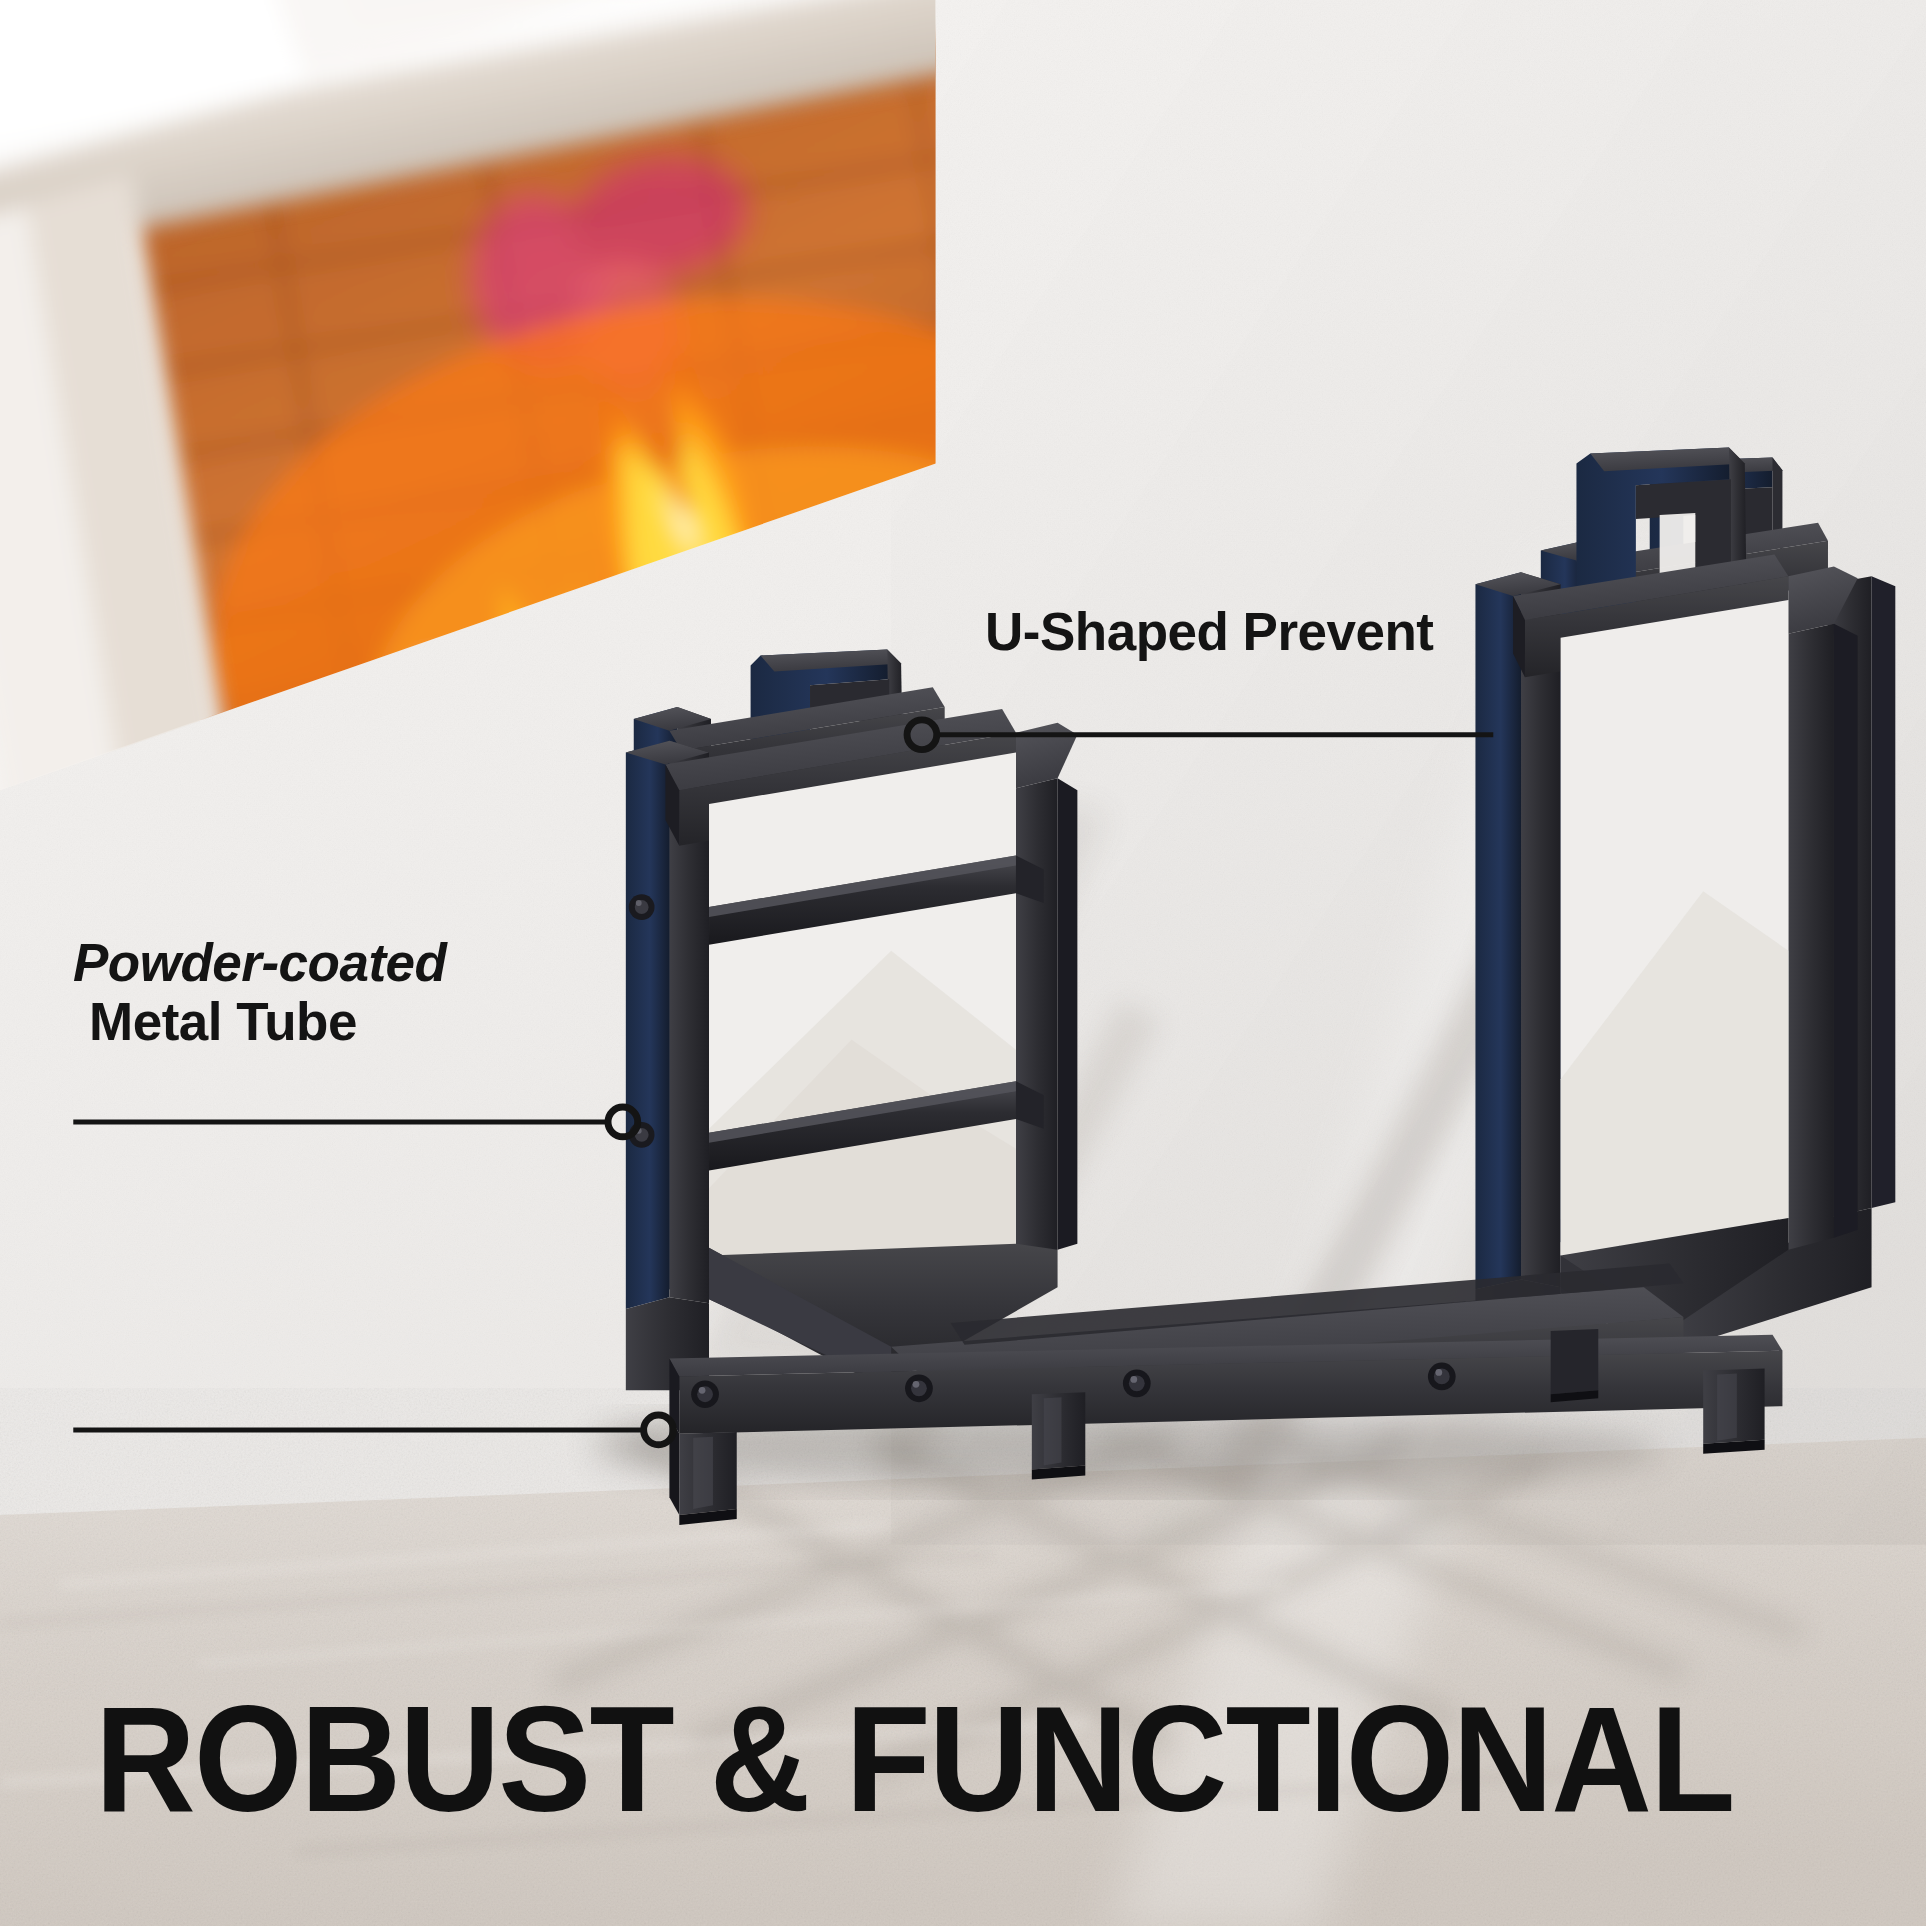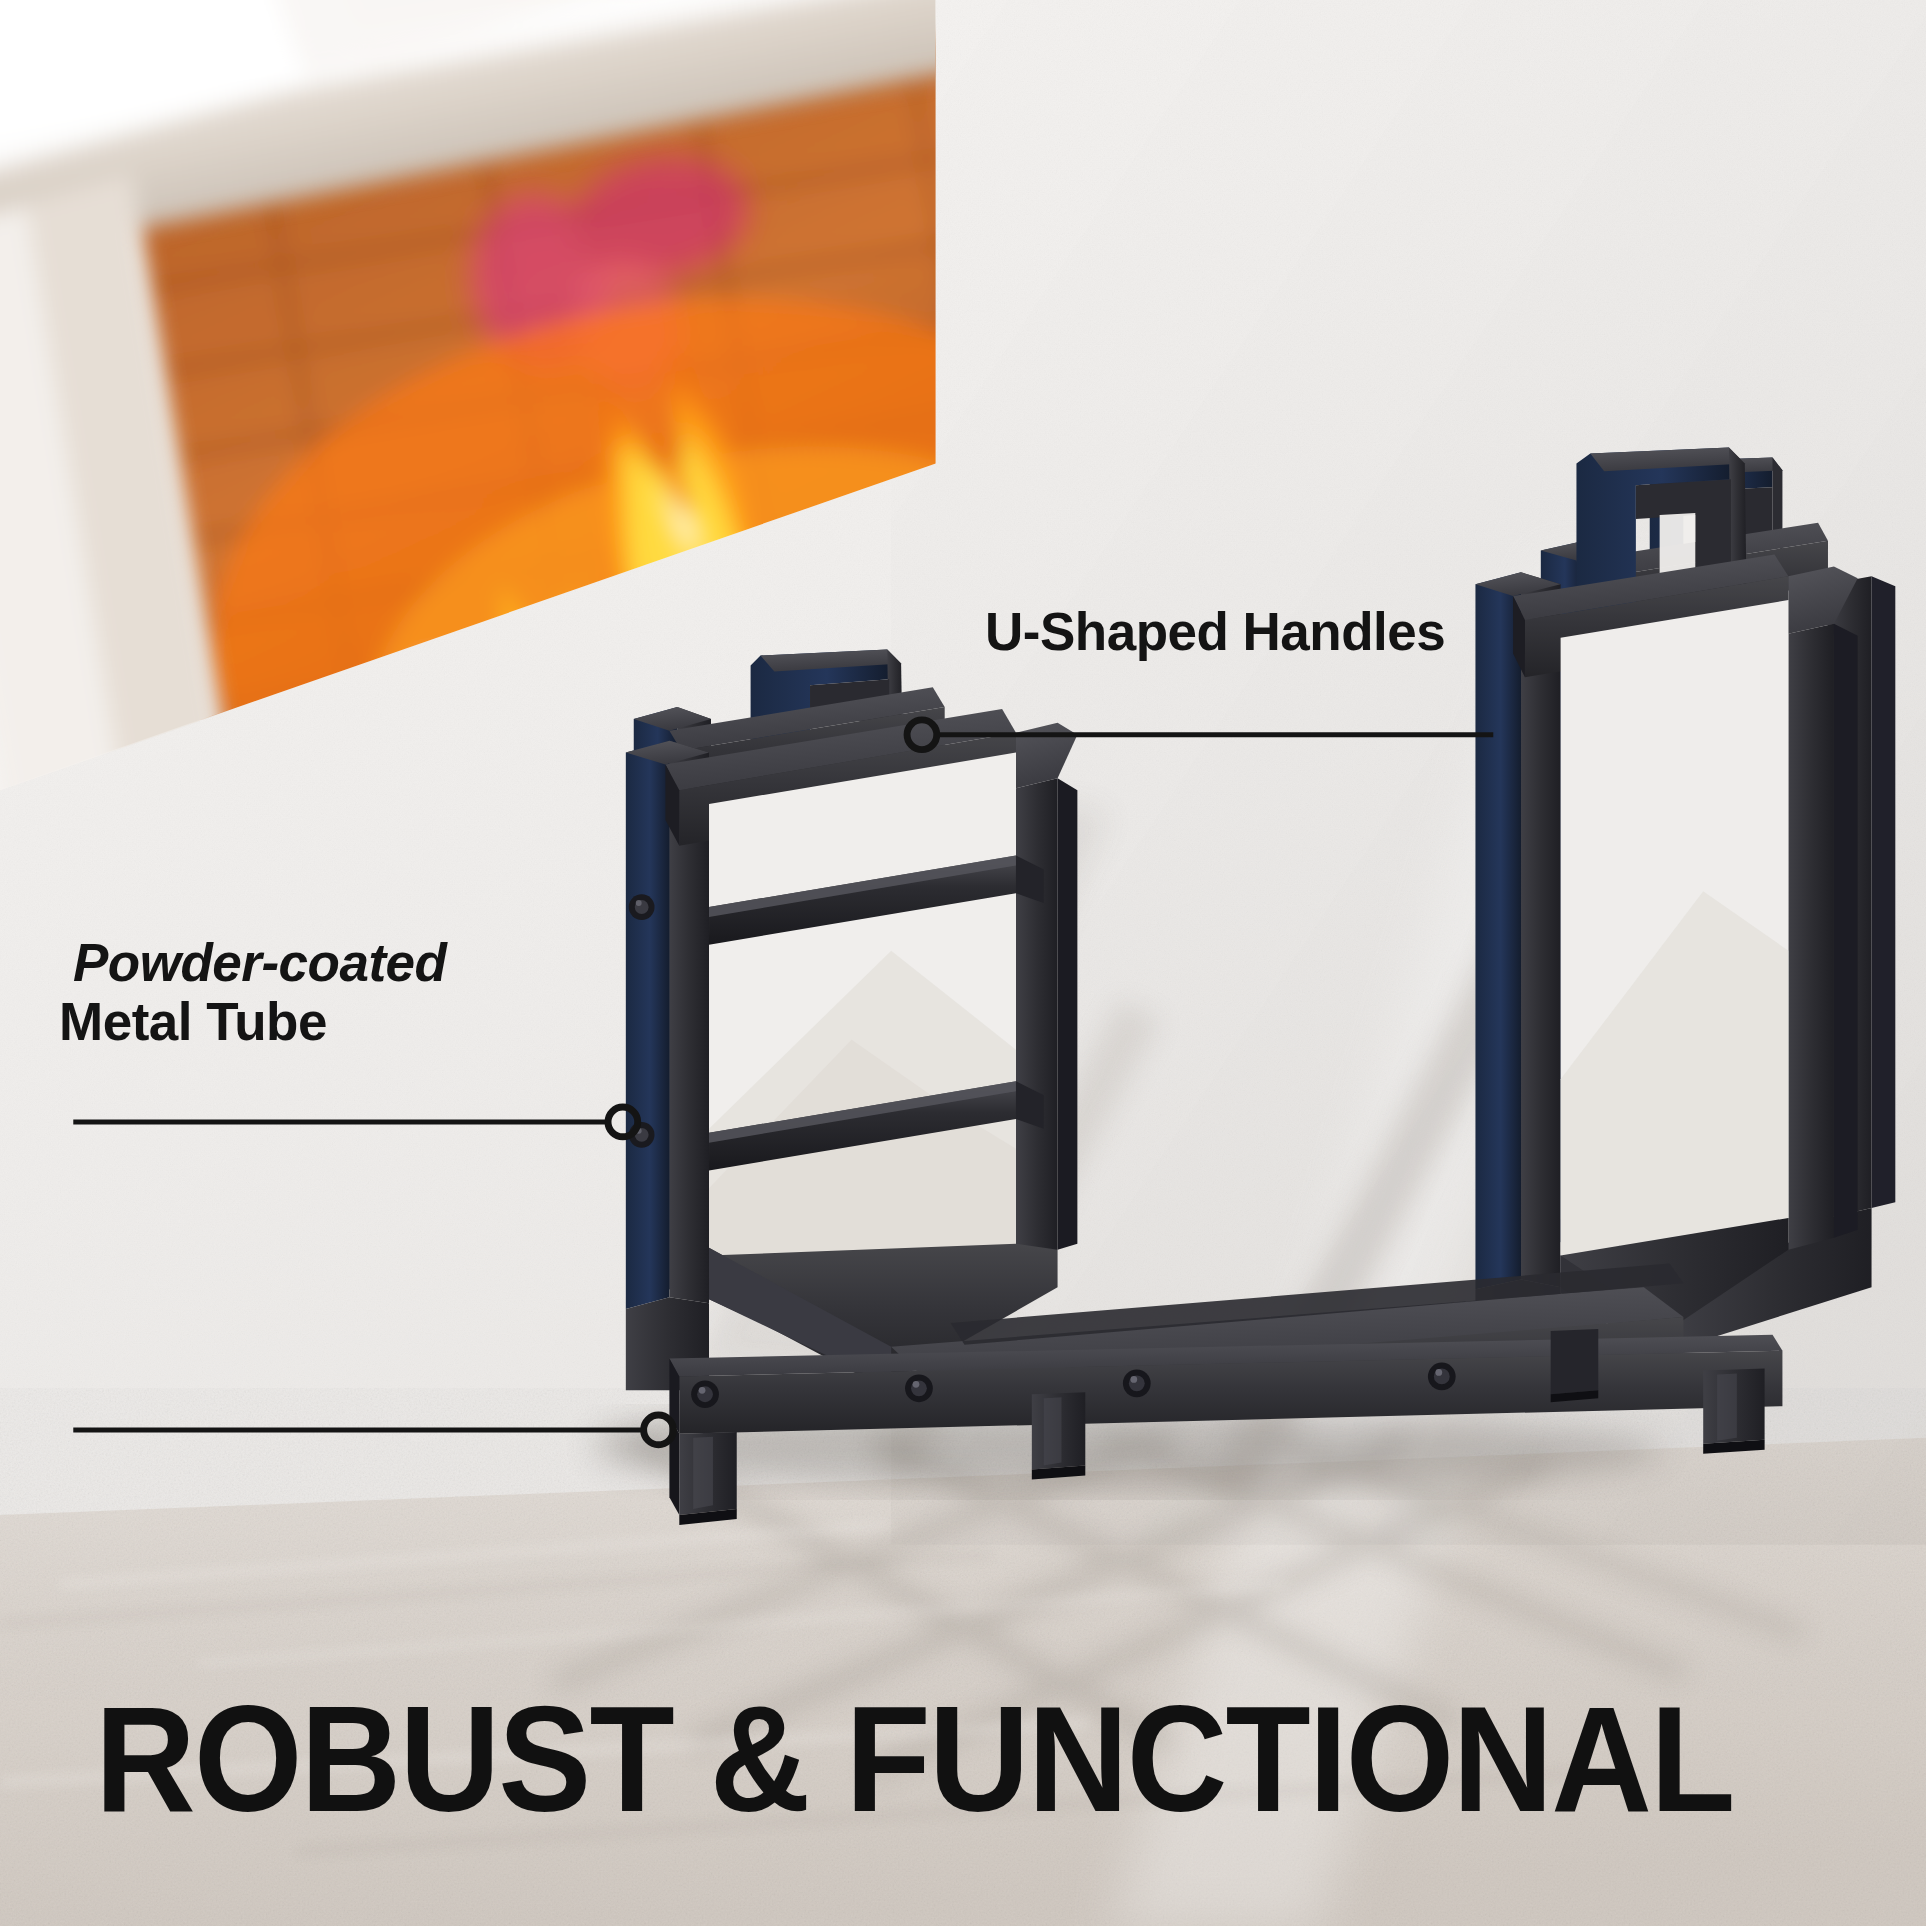--- a/index.html
+++ b/index.html
@@ -445,22 +445,22 @@
         <circle cx="629" cy="1133" r="15" stroke-width="7" fill="none"></circle>
       </g>
 
       <g>
         <line x1="74" y1="1444" x2="650" y2="1444" stroke-width="5"></line>
         <circle cx="665" cy="1444" r="15" stroke-width="7" fill="none"></circle>
       </g>
     </g>
   </svg>
 
-  <div class="txt cal-title" style="left:985px; top:604px;">U-Shaped Handles</div>
+  <div class="txt cal-title" style="left:985px; top:604px;">U-Shaped Prevent</div>
 
   <div class="txt cal-title" style="left:73px; top:935px;font-style:italic;">Powder-coated</div>
-  <div class="txt cal-title" style="left:59px; top:994px;">Metal Tube</div>
+  <div class="txt cal-title" style="left:89px; top:994px;">Metal Tube</div>
 
 
   <div id="headline">ROBUST &amp; FUNCTIONAL</div>
 
 </div>
 
 
 </body></html>

